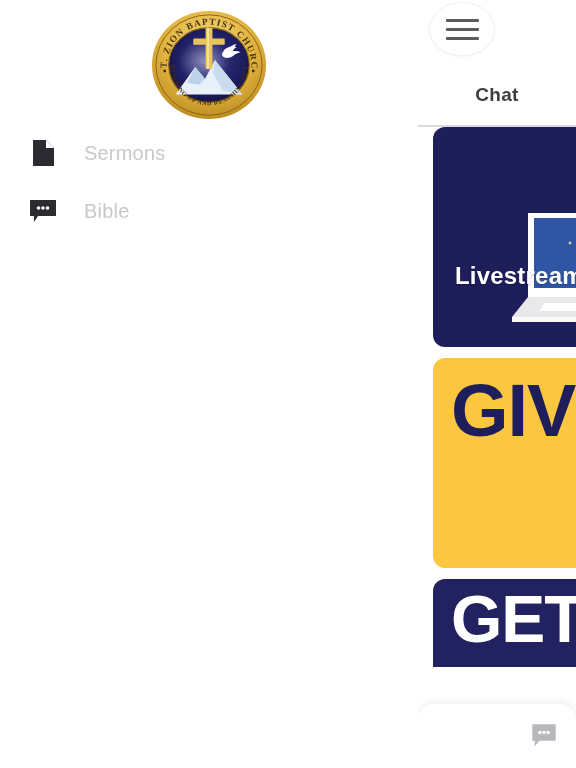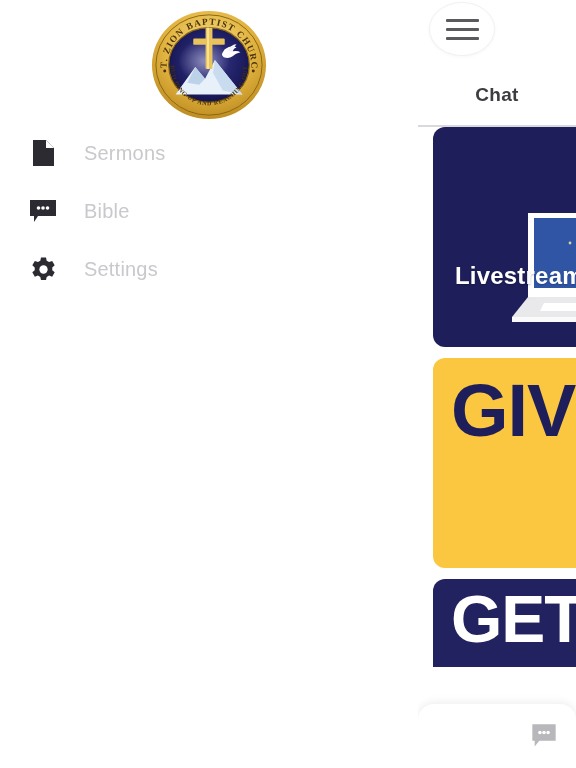--- a/index.html
+++ b/index.html
@@ -265,25 +265,16 @@
             <path d="M1 2 H27 V18 H9 L5 24 V18 H1 Z" fill="#2b2b31"></path>
             <circle cx="9.5" cy="10" r="1.8" fill="#ffffff"></circle>
             <circle cx="14" cy="10" r="1.8" fill="#ffffff"></circle>
             <circle cx="18.5" cy="10" r="1.8" fill="#ffffff"></circle>
           </svg>
         </span>
         <span class="menu-label">Bible</span>
       </div>
 
 
-      <div class="menu-item">
-        <span class="menu-icon">
-          <svg width="27" height="27" viewBox="0 0 28 28">
-            <path d="M11.4 1.5 h5.2 l.7 3.3 2.5 1.4 3.2 -1.1 2.6 4.5 -2.5 2.2 0 2.9 2.5 2.2 -2.6 4.5 -3.2 -1.1 -2.5 1.4 -.7 3.3 h-5.2 l-.7 -3.3 -2.5 -1.4 -3.2 1.1 -2.6 -4.5 2.5 -2.2 0 -2.9 -2.5 -2.2 2.6 -4.5 3.2 1.1 2.5 -1.4 Z" fill="#2b2b31"></path>
-            <circle cx="14" cy="14" r="4.3" fill="#ffffff"></circle>
-          </svg>
-        </span>
-        <span class="menu-label">Settings</span>
-      </div>
 
     </div>
   </div>
 </div>
 
 </body></html>

